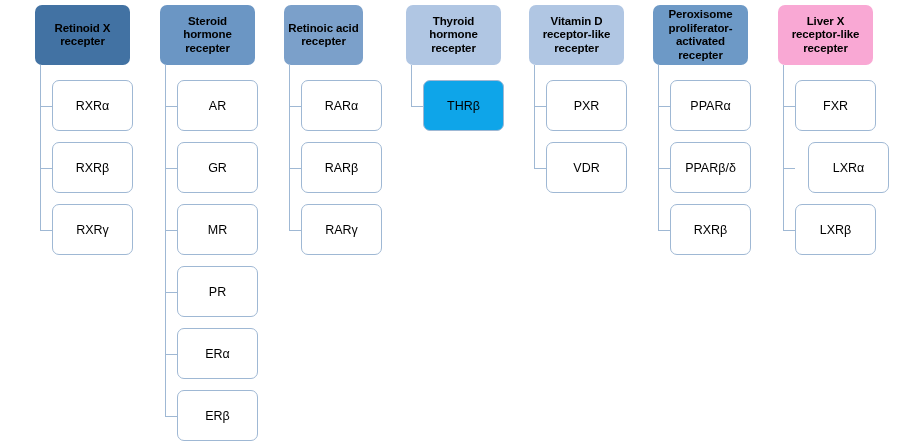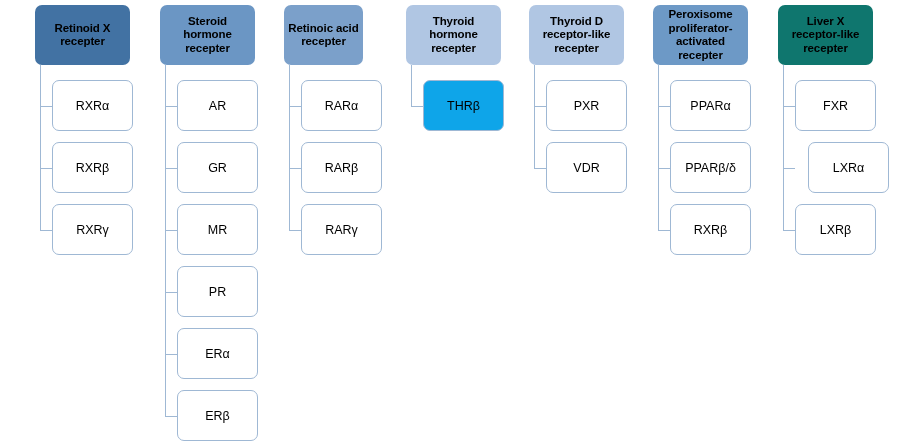--- a/index.html
+++ b/index.html
@@ -104,39 +104,39 @@
       <div class="stub" style="left: 5px; top: 229.5px; width: 12px; background: rgb(159, 184, 212);"></div>
       <div class="child" style="left: 17px; top: 204px; width: 81px; height: 51px; background: rgb(255, 255, 255); border-color: rgb(159, 184, 212);">RARγ</div>
     </div>
     <div class="col" style="left: 406px; width: 95px;">
       <div class="header" style="background: rgb(176, 198, 227); width: 95px; height: 60px; top: 5px;">Thyroid hormone recepter</div>
       <div class="trunk" style="left: 5px; top: 65px; height: 40.5px; background: rgb(159, 184, 212);"></div>
       <div class="stub" style="left: 5px; top: 105.5px; width: 12px; background: rgb(159, 184, 212);"></div>
       <div class="child" style="left: 17px; top: 80px; width: 81px; height: 51px; background: #0ea5e9; border-color: rgb(159, 184, 212);">THRβ</div>
     </div>
     <div class="col" style="left: 529px; width: 95px;">
-      <div class="header" style="background: rgb(176, 198, 227); width: 95px; height: 60px; top: 5px;">Thyroid D receptor-like recepter</div>
+      <div class="header" style="background: rgb(176, 198, 227); width: 95px; height: 60px; top: 5px;">Vitamin D receptor-like recepter</div>
       <div class="trunk" style="left: 5px; top: 65px; height: 102.5px; background: rgb(159, 184, 212);"></div>
       <div class="stub" style="left: 5px; top: 105.5px; width: 12px; background: rgb(159, 184, 212);"></div>
       <div class="child" style="left: 17px; top: 80px; width: 81px; height: 51px; background: rgb(255, 255, 255); border-color: rgb(159, 184, 212);">PXR</div>
       <div class="stub" style="left: 5px; top: 167.5px; width: 12px; background: rgb(159, 184, 212);"></div>
       <div class="child" style="left: 17px; top: 142px; width: 81px; height: 51px; background: rgb(255, 255, 255); border-color: rgb(159, 184, 212);">VDR</div>
     </div>
     <div class="col" style="left: 653px; width: 95px;">
       <div class="header" style="background: rgb(109, 153, 198); width: 95px; height: 60px; top: 5px;">Peroxisome proliferator-activated recepter</div>
       <div class="trunk" style="left: 5px; top: 65px; height: 164.5px; background: rgb(159, 184, 212);"></div>
       <div class="stub" style="left: 5px; top: 105.5px; width: 12px; background: rgb(159, 184, 212);"></div>
       <div class="child" style="left: 17px; top: 80px; width: 81px; height: 51px; background: rgb(255, 255, 255); border-color: rgb(159, 184, 212);">PPARα</div>
       <div class="stub" style="left: 5px; top: 167.5px; width: 12px; background: rgb(159, 184, 212);"></div>
       <div class="child" style="left: 17px; top: 142px; width: 81px; height: 51px; background: rgb(255, 255, 255); border-color: rgb(159, 184, 212);">PPARβ/δ</div>
       <div class="stub" style="left: 5px; top: 229.5px; width: 12px; background: rgb(159, 184, 212);"></div>
       <div class="child" style="left: 17px; top: 204px; width: 81px; height: 51px; background: rgb(255, 255, 255); border-color: rgb(159, 184, 212);">RXRβ</div>
     </div>
     <div class="col" style="left: 778px; width: 95px;">
-      <div class="header" style="background: #0f766e; width: 95px; height: 60px; top: 5px;">Liver X receptor-like recepter</div>
+      <div class="header" style="background: #f9a8d4; width: 95px; height: 60px; top: 5px;">Liver X receptor-like recepter</div>
       <div class="trunk" style="left: 5px; top: 65px; height: 164.5px; background: rgb(159, 184, 212);"></div>
       <div class="stub" style="left: 5px; top: 105.5px; width: 12px; background: rgb(159, 184, 212);"></div>
       <div class="child" style="left: 17px; top: 80px; width: 81px; height: 51px; background: rgb(255, 255, 255); border-color: rgb(159, 184, 212);">FXR</div>
       <div class="stub" style="left: 5px; top: 167.5px; width: 12px; background: rgb(159, 184, 212);"></div>
       <div class="child" style="left: 30px; top: 142px; width: 81px; height: 51px; background: rgb(255, 255, 255); border-color: rgb(159, 184, 212);">LXRα</div>
       <div class="stub" style="left: 5px; top: 229.5px; width: 12px; background: rgb(159, 184, 212);"></div>
       <div class="child" style="left: 17px; top: 204px; width: 81px; height: 51px; background: rgb(255, 255, 255); border-color: rgb(159, 184, 212);">LXRβ</div>
     </div>
   </div>
 

